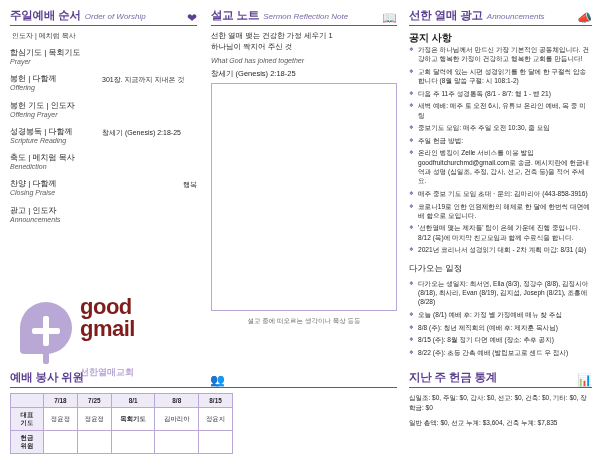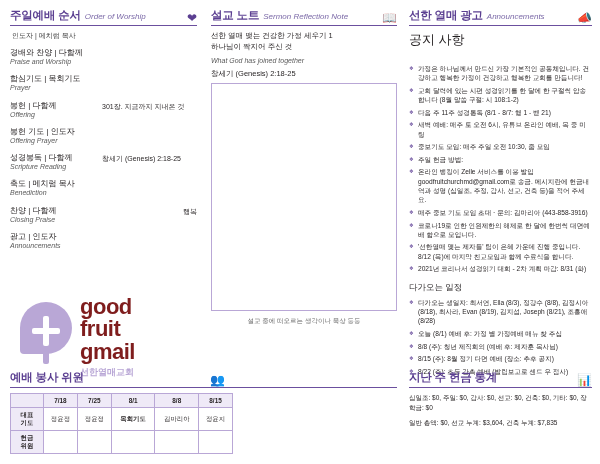--- a/index.html
+++ b/index.html
@@ -275,27 +275,20 @@
 <div class="page">
 
   <div class="col col-left">
     <div class="sec-head">
       <span class="sec-title">주일예배 순서</span>
       <span class="sec-sub">Order of Worship</span>
       <span class="sec-icon">❤</span>
     </div>
     <div class="officiant">인도자 | 메치럼 목사</div>
 
-    <div class="order-row">
-      <div class="order-left">
-        <div class="order-ko">경배와 찬양 | 다함께</div>
-        <div class="order-en">Praise and Worship</div>
-      </div>
-      <div class="order-right"></div>
-    </div>
 
     <div class="order-row">
       <div class="order-left">
         <div class="order-ko">합심기도 | 목회기도</div>
         <div class="order-en">Prayer</div>
       </div>
       <div class="order-right"></div>
     </div>
 
     <div class="order-row">
@@ -349,21 +342,20 @@
 
     <div class="logo-wrap">
       <div class="logo-mark">
         <div class="leaf"></div>
         <div class="stem"></div>
         <div class="cross"></div>
         <div class="cross2"></div>
       </div>
       <div class="logo-text">
         <div>good</div>
-        <div>fruit</div>
         <div>gmail</div>
       </div>
       <div class="logo-ko">선한열매교회</div>
     </div>
   </div>
 
   <div class="col col-mid">
     <div class="sec-head">
       <span class="sec-title">설교 노트</span>
       <span class="sec-sub">Sermon Reflection Note</span>
@@ -378,21 +370,21 @@
   </div>
 
   <div class="col col-right">
     <div class="sec-head">
       <span class="sec-title">선한 열매 광고</span>
       <span class="sec-sub">Announcements</span>
       <span class="sec-icon">📣</span>
     </div>
 
     <div class="blk">
-      <div style="font-size:13px;font-weight:normal;color:#231f20;margin-bottom:15px;">공지 사항</div>
+      <div style="font-size:10px;font-weight:bold;color:#231f20;margin-bottom:0;">공지 사항</div>
       <ul class="list">
         <li>가정은 하나님께서 만드신 가장 기본적인 공동체입니다. 건강하고 행복한 가정이 건강하고 행복한 교회를 만듭니다!</li>
         <li>교회 달력에 있는 시편 성경읽기를 한 달에 한 구절씩 암송합니다 (8월 말씀 구절: 시 108:1-2)</li>
         <li>다음 주 11주 성경통독 (8/1 - 8/7: 행 1 - 벧 21)</li>
         <li>새벽 예배: 매주 토 오전 6시, 유튜브 온라인 예배, 목 중 미팅</li>
         <li>중보기도 모임: 매주 주일 오전 10:30, 줌 모임</li>
         <li>주일 헌금 방법:</li>
         <li>온라인 뱅킹이 Zelle 서비스를 이용 발입 goodfruitchurchmd@gmail.com로 송금. 메시지란에 헌금내역과 성명 (십일조, 주정, 감사, 선교, 건축 등)을 적어 주세요.</li>
         <li>매주 중보 기도 모임 초대 · 문의: 김마리아 (443-858-3916)</li>
         <li>코로나19로 인한 인원제한의 해제로 한 달에 한번씩 대면예배 함으로 모입니다.</li>

